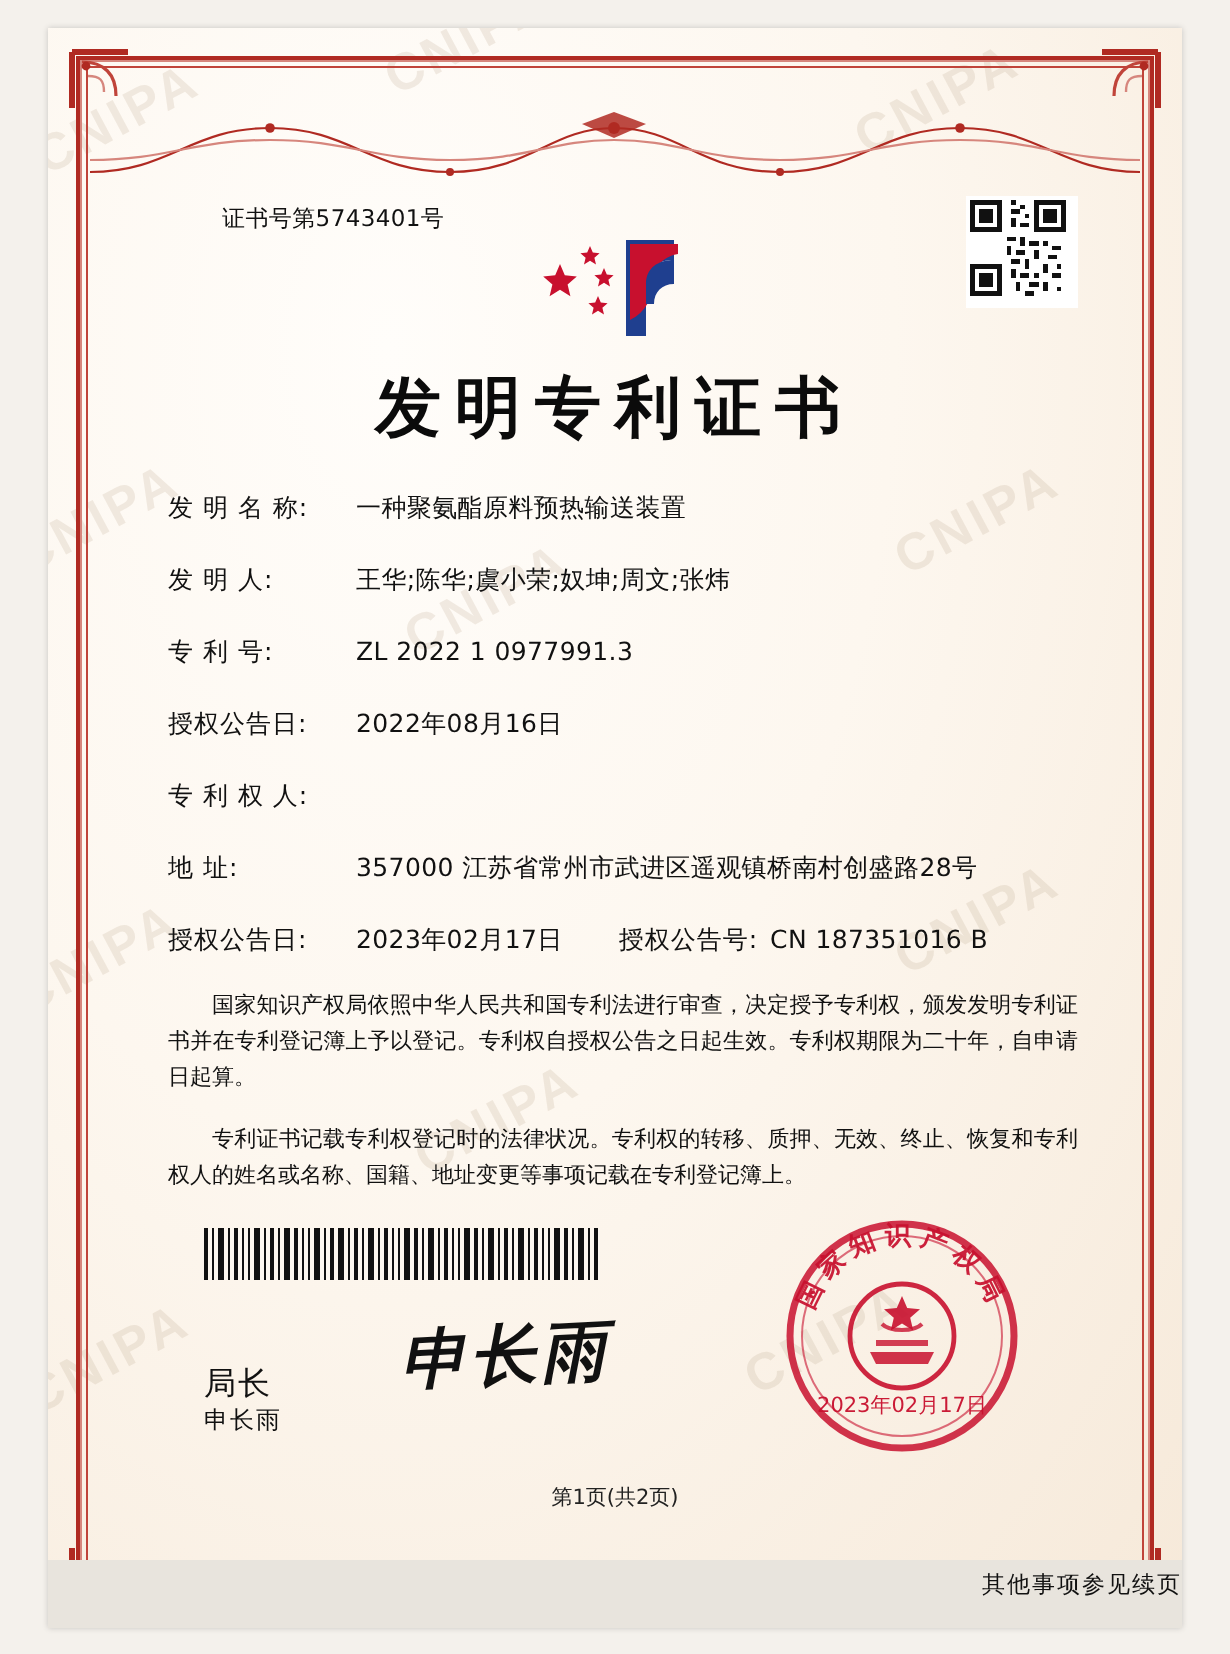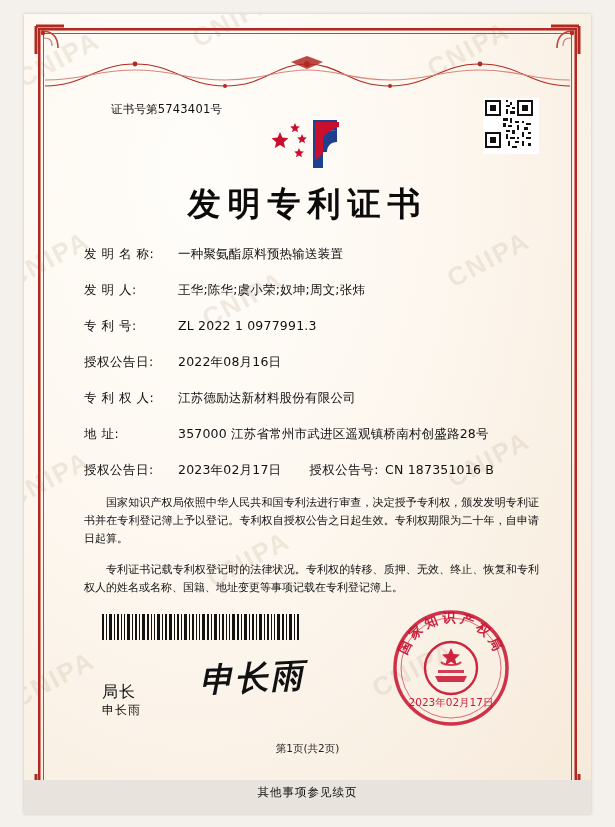--- a/index.html
+++ b/index.html
@@ -246,21 +246,21 @@
     bottom: 58px;
     text-align: center;
     font-size: 10.5px;
     color: #222;
   }
 
   .footer-note {
     position: absolute;
     left: 0; right: 0;
     bottom: 14px;
-    text-align: center;
+    text-align: right;
     font-size: 11.5px;
     color: #111;
     letter-spacing: 1px;
     z-index: 6;
   }
   .footer-strip {
     position: absolute;
     left: 0; right: 0;
     bottom: 0;
     height: 34px;
@@ -420,21 +420,20 @@
       <div class="frow">
         <div class="flabel">专 利 号:</div>
         <div class="fvalue">ZL 2022 1 0977991.3</div>
       </div>
       <div class="frow">
         <div class="flabel">授权公告日:</div>
         <div class="fvalue">2022年08月16日</div>
       </div>
       <div class="frow">
         <div class="flabel">专 利 权 人:</div>
-        <div class="fvalue">江苏德励达新材料股份有限公司</div>
       </div>
       <div class="frow">
         <div class="flabel">地 址:</div>
         <div class="fvalue">357000 江苏省常州市武进区遥观镇桥南村创盛路28号</div>
       </div>
       <div class="frow two">
         <div class="flabel">授权公告日:</div>
         <div class="fvalue">2023年02月17日</div>
         <div class="flabel2">授权公告号:</div>
         <div class="fvalue">CN 187351016 B</div>

